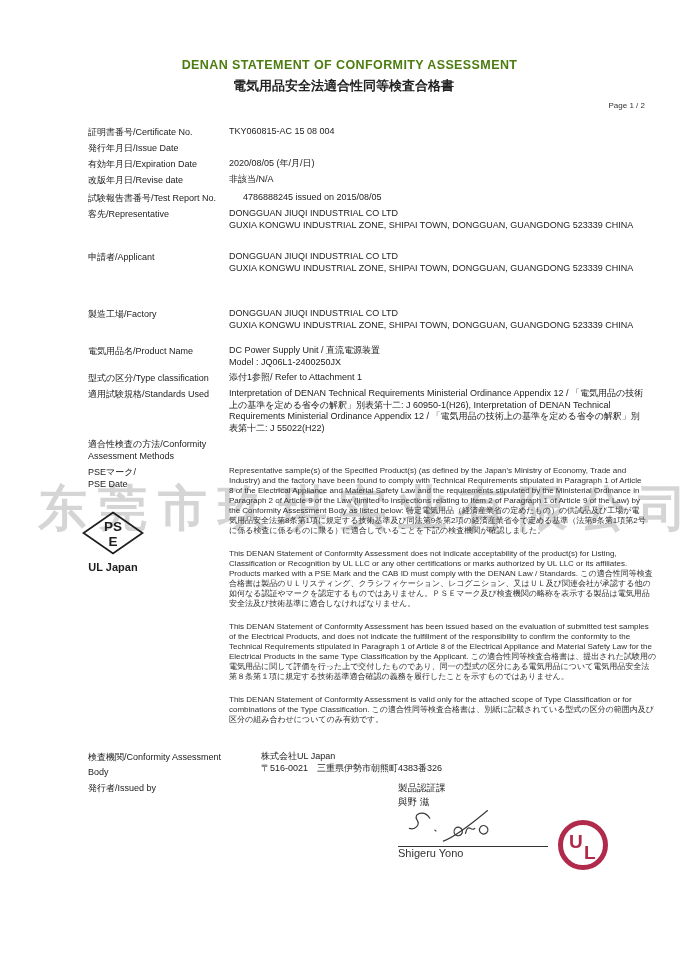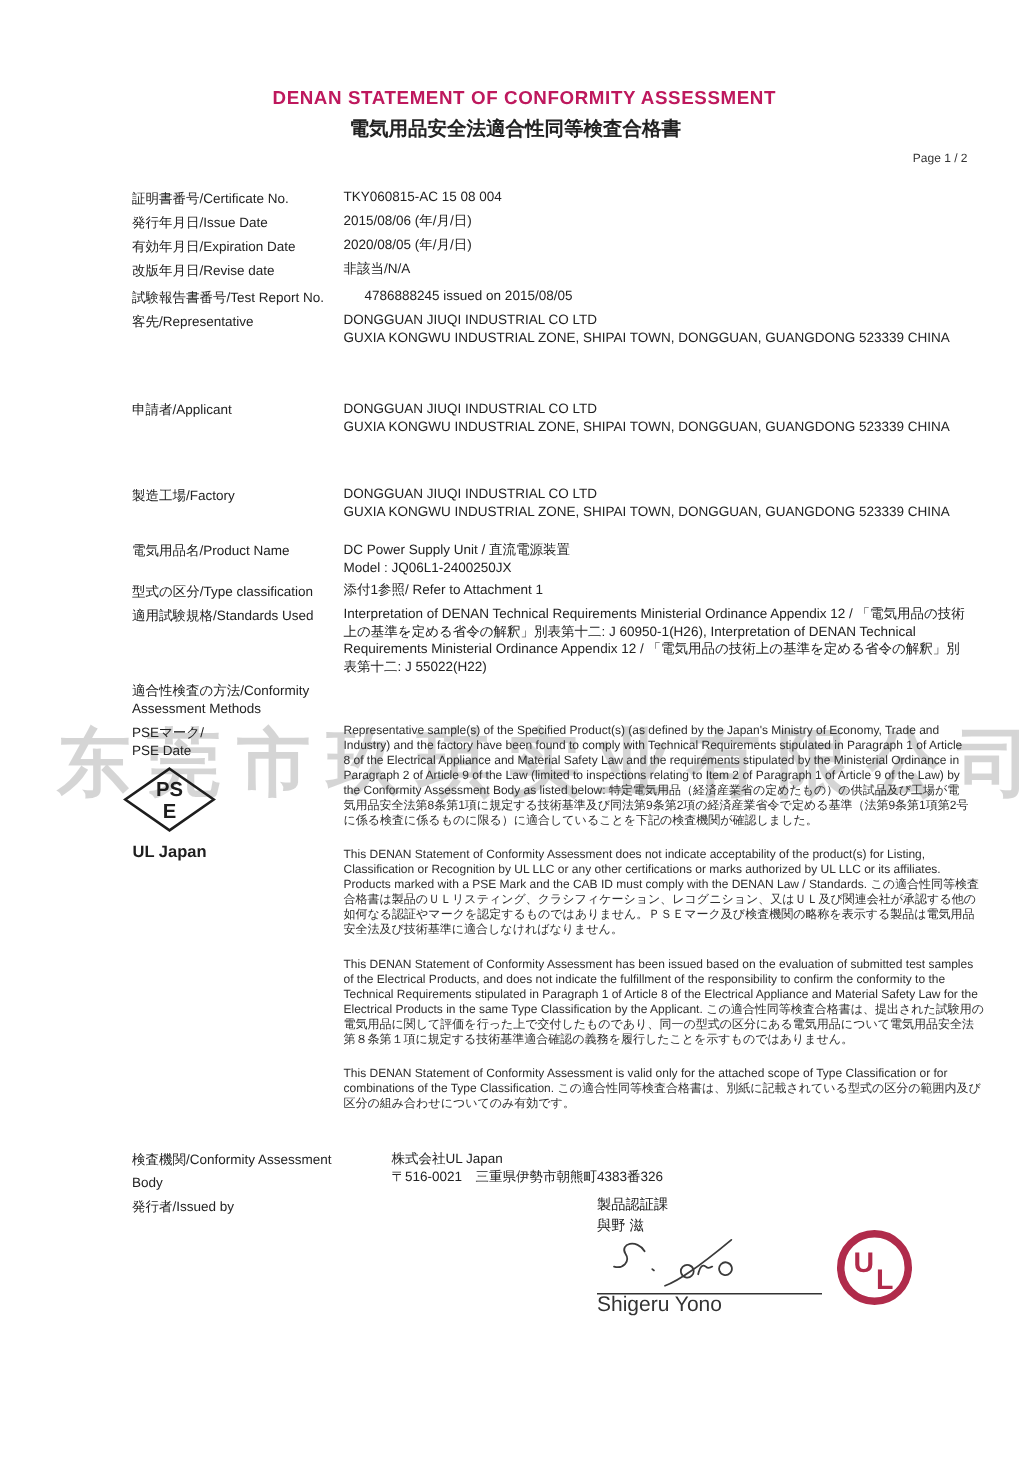--- a/index.html
+++ b/index.html
@@ -1,49 +1,49 @@
 <!DOCTYPE html>
 <html><head>
 <meta charset="utf-8">
 <style>
   html,body{margin:0;padding:0;background:#fff;}
   .page{
     position:relative;width:687px;height:974px;background:#fff;overflow:hidden;
     font-family:"Liberation Sans","DejaVu Sans",sans-serif;color:#2b2b2b;
   }
   
-  .title-en{margin-top:58px;text-align:center;font-size:12.5px;font-weight:bold;letter-spacing:.4px;color:#be185d;padding-left:12px;}
+  .title-en{margin-top:58px;text-align:center;font-size:12.5px;font-weight:bold;letter-spacing:.4px;color:#4d7c0f;padding-left:12px;}
   .title-jp{margin-top:5px;text-align:center;font-size:13px;font-weight:bold;color:#222;}
   .page-no{margin-top:6px;text-align:right;padding-right:42px;font-size:8px;color:#333;}
   
   .watermark{
     position:absolute;top:476px;left:38px;z-index:0;
     font-size:49px;font-weight:bold;letter-spacing:11px;white-space:nowrap;
     color:#000;opacity:.16;pointer-events:none;
   }
   
   .fields{position:relative;z-index:1;margin-top:16px;}
   .row{display:flex;align-items:flex-start;margin-bottom:4px;}
   .lbl{width:141px;margin-left:88px;flex:none;font-size:9px;line-height:12px;color:#222;}
   .val{flex:1;padding-right:40px;font-size:9px;line-height:11.5px;color:#222;}
   .para{font-size:8px;line-height:10px;color:#2e2e2e;text-align:left;}
   .para-block{margin-left:229px;padding-right:30px;position:relative;z-index:1;}
   .mt6{margin-top:6px;gap:14px;} .mt14{margin-top:14px;}
-  .mt20{margin-top:36px;} .mt34{margin-top:34px;} .mtp{margin-top:13px;}
+  .mt20{margin-top:20px;} .mt34{margin-top:34px;} .mtp{margin-top:13px;}
   
   .pse-logo{position:absolute;left:78px;top:511px;width:70px;text-align:center;z-index:2;}
   .pse-caption{font-size:11px;font-weight:bold;color:#1e1e1e;margin-top:2px;}
   
   .cab-row{margin-top:26px;gap:32px;}
   .issue-row{gap:19px;}
   .sig-block{width:150px;margin-left:150px;}
   .sig-dept{font-size:9.5px;color:#222;}
   .sig-name-jp{font-size:9.5px;color:#222;margin-top:2px;}
   .sig-svg-wrap{border-bottom:1.2px solid #333;margin-top:1px;}
-  .sig-name-en{font-size:14px;color:#333;margin-top:1px;}
+  .sig-name-en{font-size:11px;color:#333;margin-top:1px;}
   .ul-logo{position:absolute;left:557px;top:819px;width:52px;height:52px;z-index:1;}
 </style>
 </head>
 <body>
 
 <div class="page">
 
   <div class="watermark">东莞市玖琪实业有限公司</div>
 
   <div class="title-en">DENAN STATEMENT OF CONFORMITY ASSESSMENT</div>
@@ -52,21 +52,20 @@
 
   <div class="fields">
 
     <div class="row">
       <div class="lbl">証明書番号/Certificate No.</div>
       <div class="val">TKY060815-AC 15 08 004</div>
     </div>
 
     <div class="row">
       <div class="lbl">発行年月日/Issue Date</div>
-      <div class="val">2015/08/06 (年/月/日)</div>
     </div>
 
     <div class="row">
       <div class="lbl">有効年月日/Expiration Date</div>
       <div class="val">2020/08/05 (年/月/日)</div>
     </div>
 
     <div class="row">
       <div class="lbl">改版年月日/Revise date</div>
       <div class="val">非該当/N/A</div>

